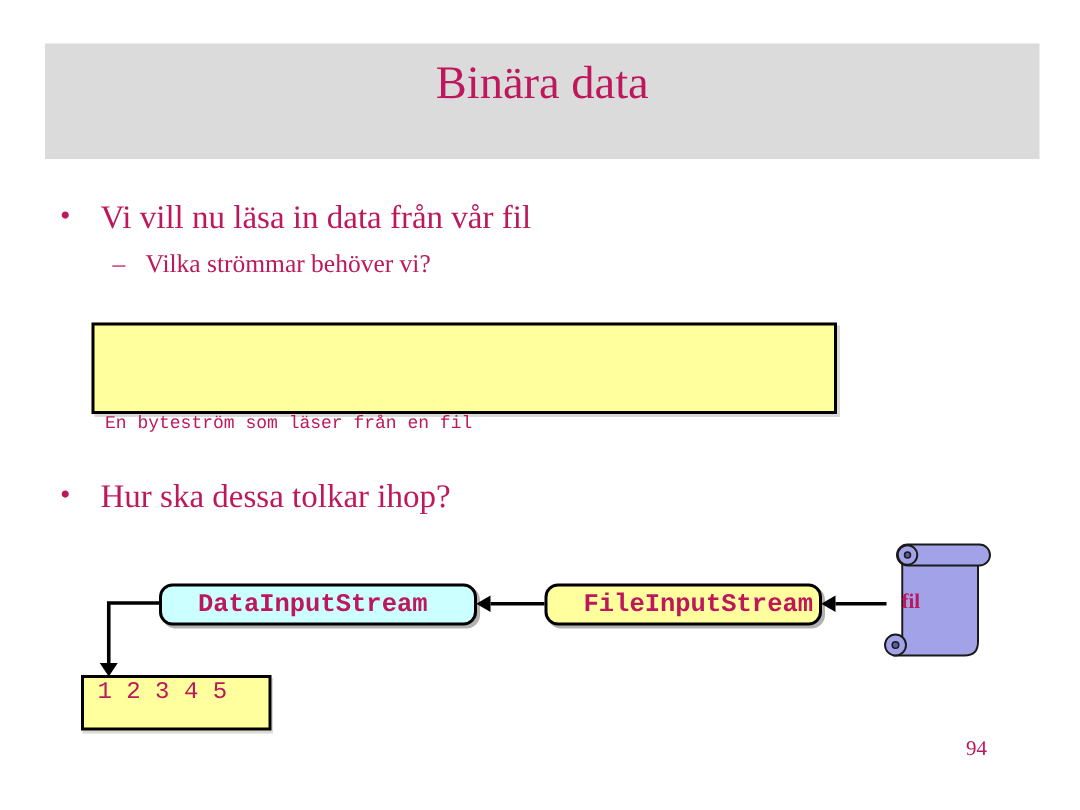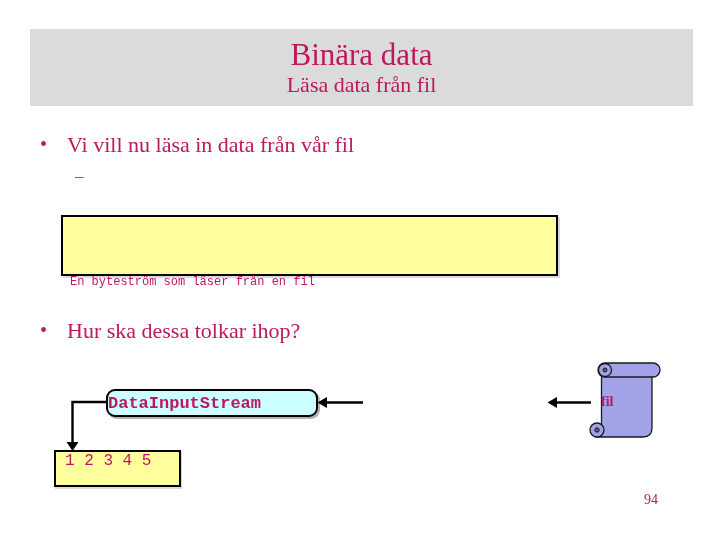--- a/index.html
+++ b/index.html
@@ -46,21 +46,21 @@
     font-family: "Liberation Mono", monospace;
     font-size: 12px; line-height: 23px;
     box-shadow: 2px 2px 0 rgba(0,0,0,0.15);
     white-space: pre;
   }
 
   .stream-box {
     position: absolute; top: 389px; height: 28px;
     border: 2px solid #000; border-radius: 9px;
     display: flex; align-items: center;
-    padding-left: 0;
+    padding-left: 24px;
     font-family: "Liberation Mono", monospace;
     font-weight: bold; font-size: 17px;
     box-shadow: 2px 2px 0 rgba(0,0,0,0.3);
     white-space: pre;
   }
   .data-box { left: 106px; width: 212px; background: #CCFFFF; }
   .file-box { left: 363px; width: 185px; background: #FFFF9E; }
 
   .nums-box {
     position: absolute; left: 54px; top: 450px;
@@ -88,30 +88,30 @@
 
   .diagram-svg { position: absolute; left: 0; top: 355px; width: 720px; height: 145px; }
 </style>
 </head>
 <body>
 
 <div class="slide">
 
   <div class="title-bar">
     <div class="title">Binära data</div>
-    <div class="subtitle">Läsa data från fil</div>
   </div>
 
   <div class="bullet b1">
     <span class="marker">•</span>
     <span>Vi vill nu läsa in data från vår fil</span>
   </div>
 
   <div class="sub-bullet">
     <span class="marker">–</span>
+    <span>Vilka strömmar behöver vi?</span>
   </div>
 
   <div class="code-box">
     <div>En byteström som läser från en fil</div>
   </div>
 
   <div class="bullet b2">
     <span class="marker">•</span>
     <span>Hur ska dessa tolkar ihop?</span>
   </div>
@@ -136,20 +136,23 @@
       <circle cx="605" cy="370" r="2" fill="#5b5b9e" stroke="#1a1a1a" stroke-width="1"></circle>
       <circle cx="597" cy="430" r="7" fill="#A2A2E8" stroke="#1a1a1a" stroke-width="1.3"></circle>
       <circle cx="597" cy="430" r="2.2" fill="#5b5b9e" stroke="#1a1a1a" stroke-width="1"></circle>
     </g>
   </svg>
 
   <div class="stream-box data-box">
     <span>DataInputStream</span>
   </div>
 
+  <div class="stream-box file-box">
+    <span>FileInputStream</span>
+  </div>
 
   <div class="fil-label">fil</div>
 
   <div class="nums-box">
     <span>1 2 3 4 5</span>
   </div>
 
   <div class="page-num">94</div>
 
 </div>

